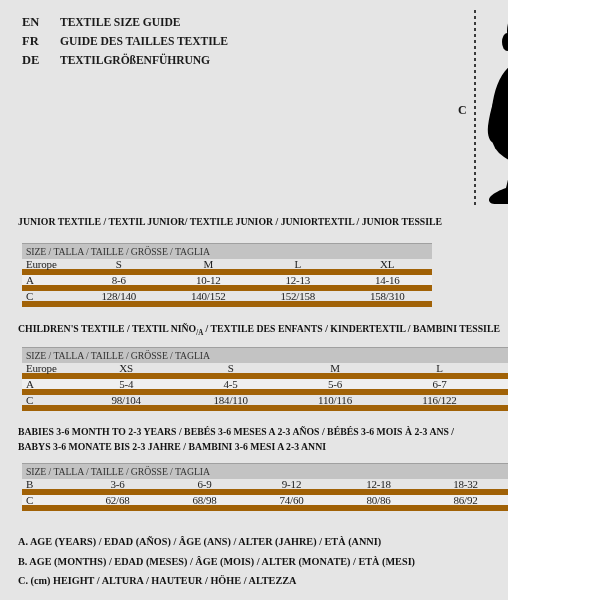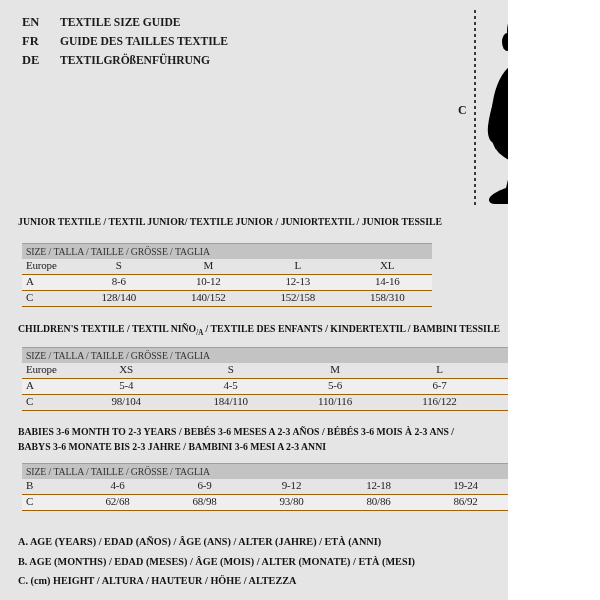--- a/index.html
+++ b/index.html
@@ -27,22 +27,22 @@
   .h1 { top:214px; } .h2 { top:321px; } .h3 { top:424px; }
   .sub { font-size:7.5px; vertical-align:-2.5px; }
 
   
   .tbl { position:absolute; left:22px; }
   .t1 { top:243px; width:410px; }
   .t2 { top:347px; width:574px; }
   .t3 { top:463px; width:574px; }
   .bar { height:16px; background:#c3c3c3; border-top:1px solid #a0a0a0; box-sizing:border-box;
     display:flex; align-items:center; padding-left:4px; font-size:10.5px; color:#333; }
-  .row { display:flex; height:16px; box-sizing:border-box; border-bottom:1px solid #a16207;
-    align-items:flex-start; font-size:11px; color:#222; letter-spacing:-.2px; }
+  .row { display:flex; height:16px; box-sizing:border-box; border-bottom:6px solid #a16207;
+    align-items:center; font-size:11px; color:#222; letter-spacing:-.2px; }
   .row.alt { background:#efefef; }
   .lbl { width:52px; flex:0 0 52px; padding-left:4px; box-sizing:border-box; }
   .cell { flex:1; text-align:center; }
 
   
   .legend { position:absolute; left:18px; top:535px; transform:scaleX(.93); transform-origin:0 0; }
   .legend-line { height:19.5px; font-weight:bold; font-size:11px; white-space:nowrap; color:#111; }
 </style>
 </head>
 <body>
@@ -145,32 +145,32 @@
   <div class="sec-heading h3">
     <div>BABIES 3-6 MONTH TO 2-3 YEARS / BEBÉS 3-6 MESES A 2-3 AÑOS / BÉBÉS 3-6 MOIS À 2-3 ANS /</div>
     <div>BABYS 3-6 MONATE BIS 2-3 JAHRE / BAMBINI 3-6 MESI A 2-3 ANNI</div>
   </div>
   <div class="tbl t3">
     <div class="bar">
       <span class="cond">SIZE / TALLA / TAILLE / GRÖSSE / TAGLIA</span>
     </div>
     <div class="row">
       <span class="lbl">B</span>
-      <span class="cell">4-6</span>
+      <span class="cell">3-6</span>
       <span class="cell">6-9</span>
       <span class="cell">9-12</span>
       <span class="cell">12-18</span>
-      <span class="cell">19-24</span>
+      <span class="cell">18-32</span>
       <span class="cell">24-36</span>
     </div>
     <div class="row alt">
       <span class="lbl">C</span>
       <span class="cell">62/68</span>
       <span class="cell">68/98</span>
-      <span class="cell">93/80</span>
+      <span class="cell">74/60</span>
       <span class="cell">80/86</span>
       <span class="cell">86/92</span>
       <span class="cell">92/98</span>
     </div>
   </div>
 
   <div class="legend">
     <div class="legend-line">A. AGE (YEARS) / EDAD (AÑOS) / ÂGE (ANS) / ALTER (JAHRE) / ETÀ (ANNI)</div>
     <div class="legend-line">B. AGE (MONTHS) / EDAD (MESES) / ÂGE (MOIS) / ALTER (MONATE) / ETÀ (MESI)</div>
     <div class="legend-line">C. (cm) HEIGHT / ALTURA / HAUTEUR / HÖHE / ALTEZZA</div>

